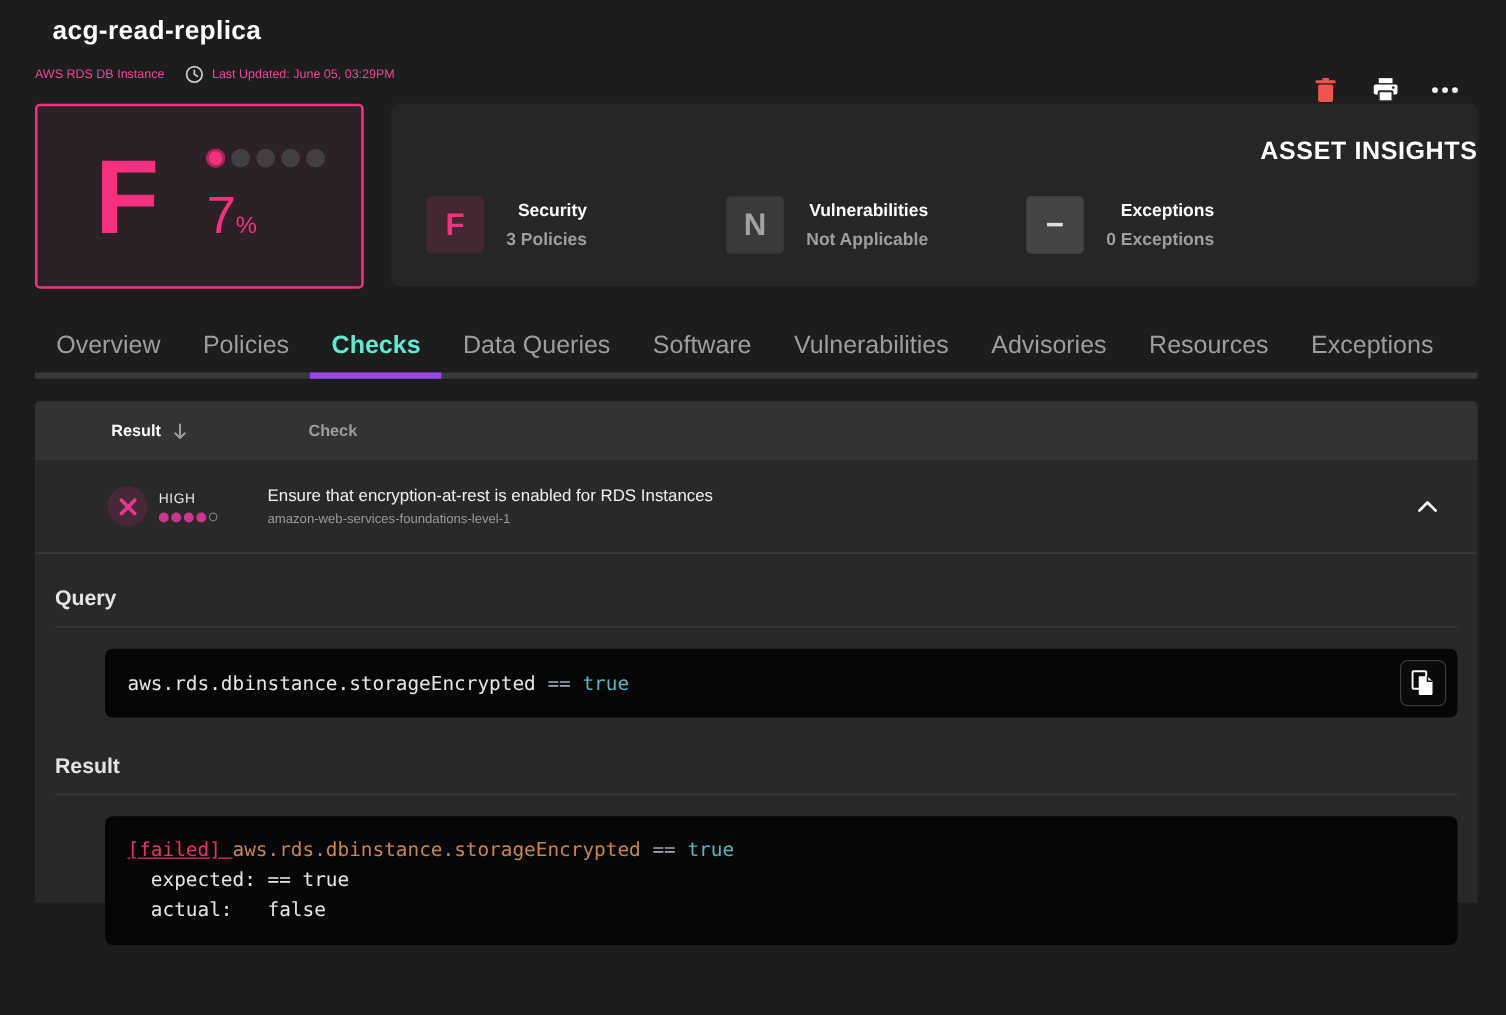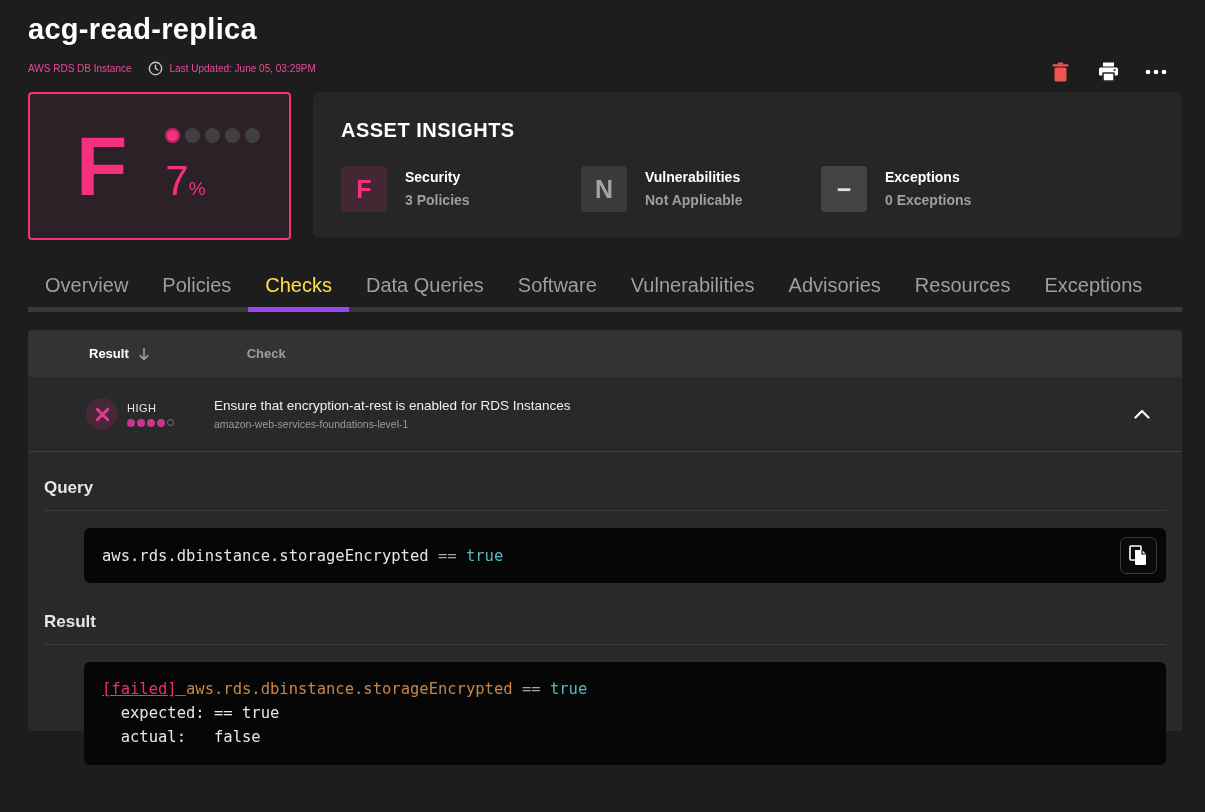--- a/index.html
+++ b/index.html
@@ -5,21 +5,21 @@
   * { margin:0; padding:0; box-sizing:border-box; }
   html,body { width:1205px; height:812px; overflow:hidden; }
   body {
     background:var(--bg-page,#1e1d1d);
     font-family:"Liberation Sans", sans-serif;
     color:#fff;
     position:relative;
   }
   
   .header { position:relative; padding:13px 23px 0 28px; }
-  .page-title { font-size:29px; font-weight:bold; letter-spacing:.3px; color:#fff; }
+  .page-title { font-size:21px; font-weight:bold; letter-spacing:.3px; color:#fff;margin-left:14px; }
   .meta-row { display:flex; align-items:center; margin-top:13px; font-size:10px; color:#ec4899; height:18px; }
   .meta-type { margin-right:16px; }
   .clock-icon { width:15px; height:15px; margin-right:7px; flex:0 0 auto; }
   .header-actions { position:absolute; right:35px; top:58px; display:flex; gap:20px; align-items:center; }
   .icon-btn { width:28px; height:28px; border:none; background:transparent; cursor:pointer; display:flex; align-items:center; justify-content:center; }
   
   .cards-row { display:flex; gap:22px; margin:15px 23px 0 28px; align-items:stretch; }
   .grade-card {
     width:263px; height:148px; flex:0 0 auto;
     border:2px solid var(--pink,#f5317f); border-radius:4px;
@@ -29,37 +29,38 @@
   .grade-right { margin-left:38px; }
   .grade-dots { display:flex; gap:5px; margin-top:0; }
   .gdot { width:15px; height:15px; border-radius:50%; background:#413f41; }
   .gdot.filled { background:var(--pink,#f5317f); box-shadow:inset 0 0 0 2px #a92458; }
   .grade-score { margin-top:14px; color:var(--pink,#f5317f); }
   .grade-score .num { font-size:42px; font-weight:500; }
   .grade-score .unit { font-size:19px; font-weight:500; }
   .insights-card {
     flex:1 1 auto; height:146px; background:var(--bg-insights,#272626); border-radius:6px;
     padding:27px 0 0 28px;
+    text-align:right;
   }
   .insights-title { font-size:20px; font-weight:bold; letter-spacing:.5px; color:#fff; }
   .insights-items { display:flex; margin-top:24px; }
   .insight { display:flex; align-items:center; width:240px; flex:0 0 auto; }
   .badge { width:46px; height:46px; border-radius:4px; display:flex; align-items:center; justify-content:center;
            font-size:25px; font-weight:bold; flex:0 0 auto; }
   .badge-f { background:#432834; color:var(--pink,#f5317f); }
   .badge-n { background:#3b3a3a; color:#a3a3a3; }
   .badge-none { background:#454444; color:#e0e0e0; font-weight:bold; }
   .insight-text { margin-left:18px; font-size:14px; line-height:23px; }
   .insight-label { font-weight:bold; color:#fff; }
   .insight-value { color:#9e9e9e; font-weight:bold; }
   
   .tabs-wrap { margin:26px 23px 0 28px; }
   .tabs { display:flex; }
   .tab { padding:8px 17px 10px 17px; font-size:20px; color:#9e9e9e; cursor:pointer; position:relative; white-space:nowrap; }
-  .tab.active { color:#fde047; }
+  .tab.active { color:#5eead4;font-weight:bold; }
   .tab.active::after { content:""; position:absolute; left:0; right:0; bottom:-5px; height:5px; background:var(--purple,#9747eb); z-index:2; }
   .tabs-track { height:5px; background:#393939; position:relative; }
   
   .panel { margin:18px 23px 0 28px; background:var(--bg-panel,#2a2929); border-radius:4px 4px 0 0; height:401px; }
   .thead { height:47px; background:#343333; border-radius:4px 4px 0 0; display:flex; align-items:center; font-size:13px; }
   .th-result { margin-left:61px; font-weight:bold; color:#fff; display:flex; align-items:center; gap:8px; cursor:pointer; }
   .sort-icon { width:14px; height:14px; }
   .th-check { margin-left:96px; color:#9e9e9e; font-weight:bold; }
   .check-row { height:75px; display:flex; align-items:center; border-bottom:1px solid #3f3e3e; position:relative; cursor:pointer; }
   .x-badge { width:32px; height:32px; border-radius:50%; background:#472838; margin-left:58px; flex:0 0 auto;

